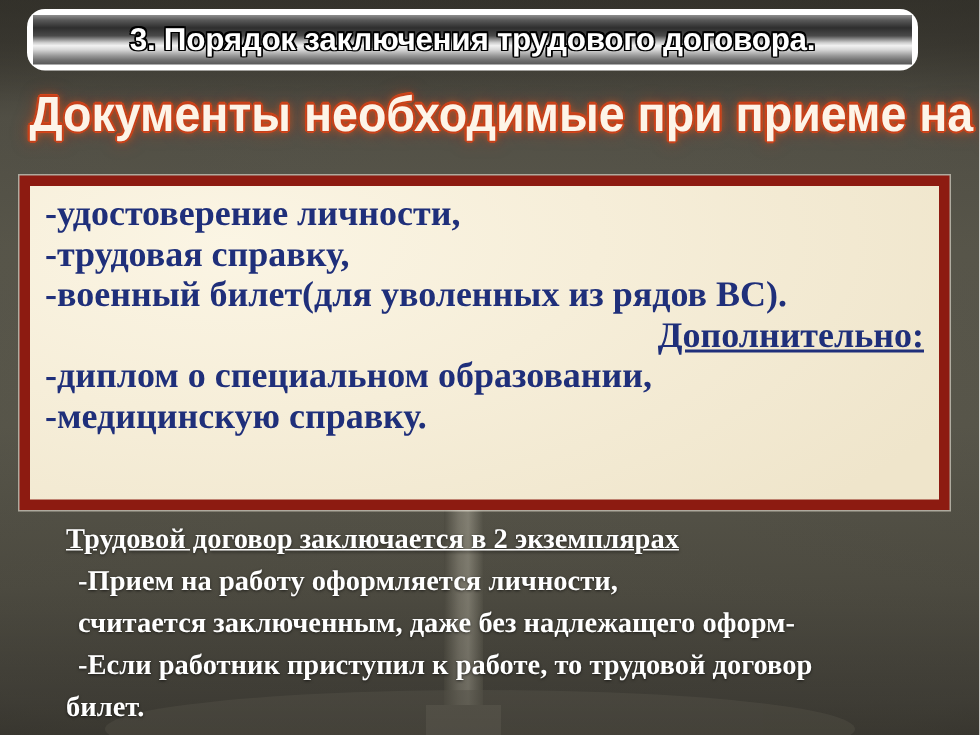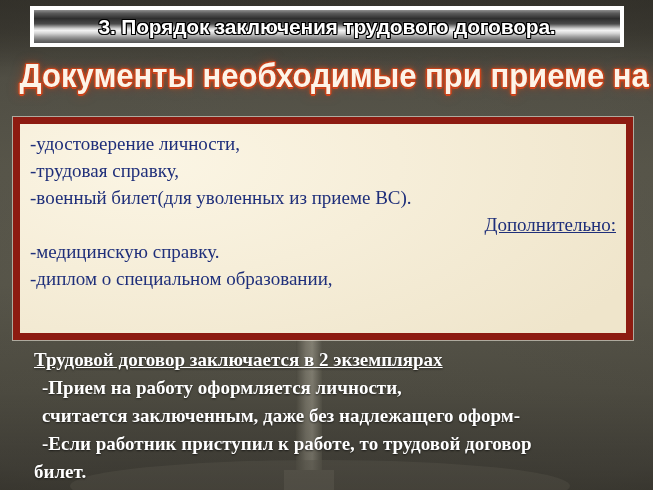--- a/index.html
+++ b/index.html
@@ -46,27 +46,28 @@
     inset: 0;
     pointer-events: none;
     background:
       radial-gradient(120% 85% at 50% 55%, rgba(92,90,78,0) 0%, rgba(70,68,58,.35) 62%, rgba(48,46,40,.75) 100%),
       linear-gradient(180deg, rgba(40,38,33,.55) 0%, rgba(40,38,33,0) 14%);
   }
 
   
   .title-plate {
     position: absolute;
-    left: 30px;
+    left: 18px;
     top: 6px;
     width: 594px;
     height: 41px;
     background: #ffffff;
     padding: 4px;
     box-sizing: border-box;
+    border-radius: 12px;
   }
   .title-plate-inner {
     width: 100%;
     height: 100%;
     box-sizing: border-box;
     background: linear-gradient(180deg,
                 #8e8e8e 0%,
                 #5a5a5a 10%,
                 #2e2e2e 26%,
                 #4a4a4a 42%,
@@ -133,36 +134,36 @@
   .doc-box-inner {
     width: 100%;
     height: 100%;
     box-sizing: border-box;
     background:
       radial-gradient(90% 120% at 22% 18%, #fbf5e4 0%, #f6eed9 45%, #efe5cb 100%);
     padding: 6px 10px 0 10px;
   }
   .doc-line {
     font-family: "Liberation Serif", "DejaVu Serif", serif;
-    font-weight: normal;
-    font-size: 19px;
+    font-weight: bold;
+    font-size: 24px;
     line-height: 27px;
     color: #1f2f7a;
     white-space: nowrap;
   }
   .doc-line.wrap { white-space: normal; }
   .doc-line.center {
     text-align: right;
     text-decoration: underline;
   }
 
   
   .closing {
     position: absolute;
-    left: 34px;
+    left: 44px;
     top: 346px;
     width: 610px;
   }
   .closing-line {
     font-family: "Liberation Serif", "DejaVu Serif", serif;
     font-weight: bold;
     font-size: 19px;
     line-height: 28px;
     color: #ffffff;
     white-space: nowrap;
@@ -225,24 +226,24 @@
       <span class="title-text">3. Порядок заключения трудового договора.</span>
     </div>
   </div>
 
   <div class="heading">Документы необходимые при приеме на работу</div>
 
   <div class="doc-box">
     <div class="doc-box-inner">
       <div class="doc-line">-удостоверение личности,</div>
       <div class="doc-line">-трудовая справку,</div>
-      <div class="doc-line">-военный билет(для уволенных из приеме ВС).</div>
+      <div class="doc-line">-военный билет(для уволенных из рядов ВС).</div>
       <div class="doc-line center">Дополнительно:</div>
+      <div class="doc-line">-диплом о специальном образовании,</div>
       <div class="doc-line">-медицинскую справку.</div>
-      <div class="doc-line">-диплом о специальном образовании,</div>
     </div>
   </div>
 
   <div class="closing">
     <div class="closing-line underline">Трудовой договор заключается в 2 экземплярах</div>
     <div class="closing-line indent">-Прием на работу оформляется личности,</div>
     <div class="closing-line indent"> считается заключенным, даже без надлежащего оформ-</div>
     <div class="closing-line indent">-Если работник приступил к работе, то трудовой договор</div>
     <div class="closing-line">билет.</div>
   </div>

